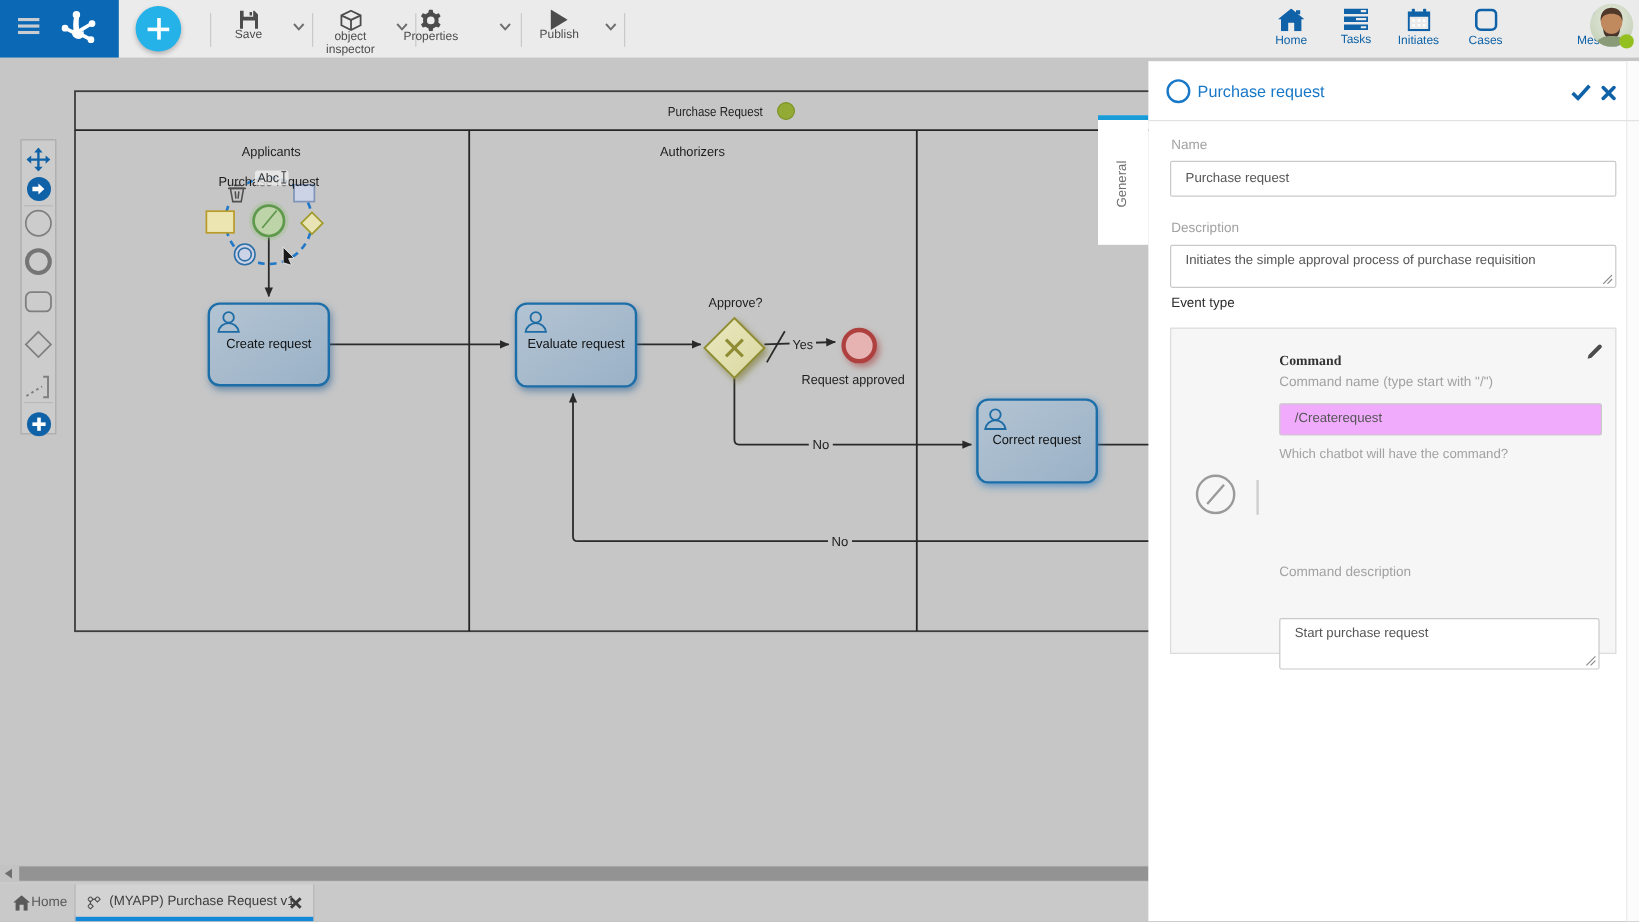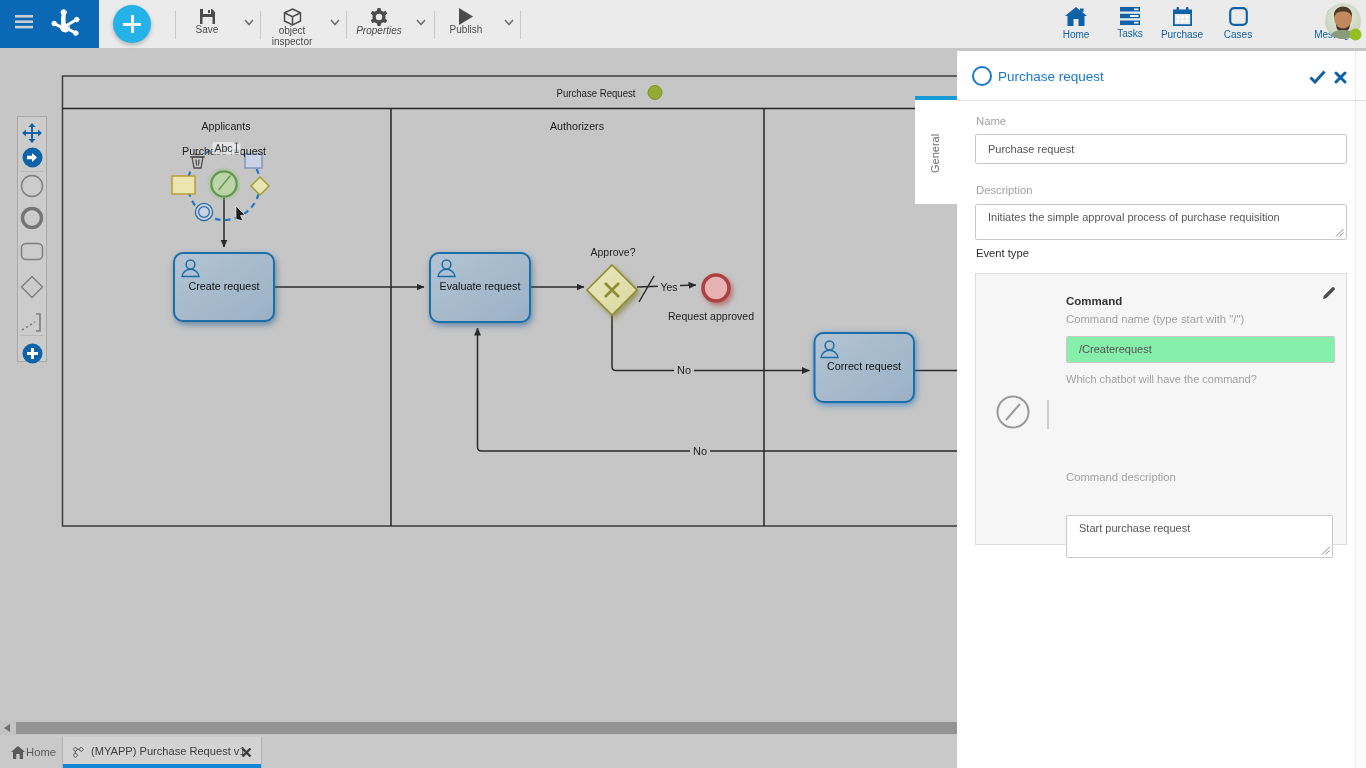--- a/index.html
+++ b/index.html
@@ -322,21 +322,21 @@
           <path d="M1.8,5 L9.5,8.6 L17.2,5"></path>
           <line x1="9.5" y1="8.6" x2="9.5" y2="16.8"></line>
         </g>
       </svg>
       object inspector
     </div>
     <svg class="chev" style="left:329px;" viewBox="0 0 12 12">
         <path d="M2,4 L6,8.5 L10,4" fill="none" stroke="#6e6e6e" stroke-width="1.6"></path>
       </svg>
     <div class="tsep" style="left:346px;"></div>
-    <div class="tbtn" style="left:346px; width:66px;font-style:italic;">
+    <div class="tbtn" style="left:326px; width:66px;">
       <svg width="18" height="18" viewBox="0 0 18 18">
         <path d="M7.5,0 L10.5,0 L11,2.5 A6.7,6.7 0 0 1 13.2,3.8 L15.7,3 L17.2,5.6 L15.3,7.3 A6.8,6.8 0 0 1 15.3,10.7 L17.2,12.4 L15.7,15 L13.2,14.2 A6.7,6.7 0 0 1 11,15.5 L10.5,18 L7.5,18 L7,15.5 A6.7,6.7 0 0 1 4.8,14.2 L2.3,15 L0.8,12.4 L2.7,10.7 A6.8,6.8 0 0 1 2.7,7.3 L0.8,5.6 L2.3,3 L4.8,3.8 A6.7,6.7 0 0 1 7,2.5 z M9,5.8 A3.2,3.2 0 1 0 9,12.2 A3.2,3.2 0 1 0 9,5.8 z" fill="#4c4c4c" fill-rule="evenodd"></path>
       </svg>
       Properties
     </div>
     <svg class="chev" style="left:415px;" viewBox="0 0 12 12">
         <path d="M2,4 L6,8.5 L10,4" fill="none" stroke="#6e6e6e" stroke-width="1.6"></path>
       </svg>
     <div class="tsep" style="left:434px;"></div>
     <div class="tbtn" style="left:436px; width:60px;">
@@ -375,21 +375,21 @@
           <g fill="#fff">
             <rect x="4" y="9" width="2.2" height="2.2"></rect>
               <rect x="8.4" y="9" width="2.2" height="2.2"></rect>
               <rect x="12.8" y="9" width="2.2" height="2.2"></rect>
             <rect x="4" y="13" width="2.2" height="2.2"></rect>
               <rect x="8.4" y="13" width="2.2" height="2.2"></rect>
               <rect x="12.8" y="13" width="2.2" height="2.2"></rect>
           </g>
         </g>
       </svg>
-      <div class="lbl">Purchase</div>
+      <div class="lbl">Initiates</div>
     </div>
     <div class="ricon" style="left:1216px; width:44px;">
       <svg width="19" height="19" viewBox="0 0 19 19">
           <rect x="1.2" y="1.2" width="16.6" height="16.6" rx="4" fill="none" stroke="#0f62a7" stroke-width="2.2"></rect>
         </svg>
       <div class="lbl">Cases</div>
     </div>
     <div class="ricon" style="left:1263px; width:60px;margin-left:44px;">
       <svg width="21" height="19" viewBox="0 0 21 19">
         <path d="M10.5,0 C16.3,0 21,3.4 21,7.6 C21,11.8 16.3,15.2 10.5,15.2 C9.3,15.2 8.2,15.1 7.1,14.8 C5.6,16.2 3.6,17.4 1.2,17.9 C2.4,16.6 3.2,15.1 3.4,13.4 C1.3,12 0,9.9 0,7.6 C0,3.4 4.7,0 10.5,0 z" fill="#0f62a7"></path>
@@ -448,23 +448,23 @@
           </g>
         </svg>
     </div>
 
     <div style="position:absolute; left:19px; top:196px; color:#2c2c2c; font-size:11.2px;">Event type</div>
 
     <div id="esec">
       <svg width="16" height="16" viewBox="0 0 16 16" style="position:absolute;right:9px;top:11px;">
         <path d="M2,14 L2.8,10.8 L11,2.6 A1.6,1.6 0 0 1 13.3,2.6 L13.4,2.7 A1.6,1.6 0 0 1 13.4,5 L5.2,13.2 z" fill="#4c4c4c"></path>
       </svg>
-      <div style="position:absolute;left:90px;top:21px;font-weight:bold;color:#333;font-size:11.5px;">Command</div>
+      <div style="position:absolute;left:90px;top:21px;font-weight:bold;color:#333;font-size:11.5px;font-family:Liberation Serif, serif;">Command</div>
       <div style="position:absolute;left:90px;top:39px;color:#a2a2a2;font-size:11.3px;">Command name (type start with "/")</div>
-      <div style="position:absolute;left:90px;top:62px;width:269px;height:27px;background:#86efac;border:1px solid #c9c9c9;border-radius:2px;line-height:25px;padding-left:12px;">/Createrequest</div>
+      <div style="position:absolute;left:90px;top:62px;width:269px;height:27px;background:#f0abfc;border:1px solid #c9c9c9;border-radius:2px;line-height:25px;padding-left:12px;">/Createrequest</div>
       <div style="position:absolute;left:90px;top:99px;color:#a2a2a2;font-size:11px;">Which chatbot will have the command?</div>
 
       <svg width="34" height="34" viewBox="0 0 34 34" style="position:absolute;left:20px;top:121px;">
         <circle cx="17" cy="17" r="15.5" fill="none" stroke="#9a9a9a" stroke-width="2"></circle>
         <line x1="10" y1="25" x2="24" y2="9" stroke="#9a9a9a" stroke-width="2"></line>
       </svg>
       <div style="position:absolute;left:71px;top:126px;width:1.5px;height:29px;background:#cfcfcf;"></div>
 
 
       <div style="position:absolute;left:90px;top:197px;color:#a2a2a2;font-size:11.3px;">Command description</div>

